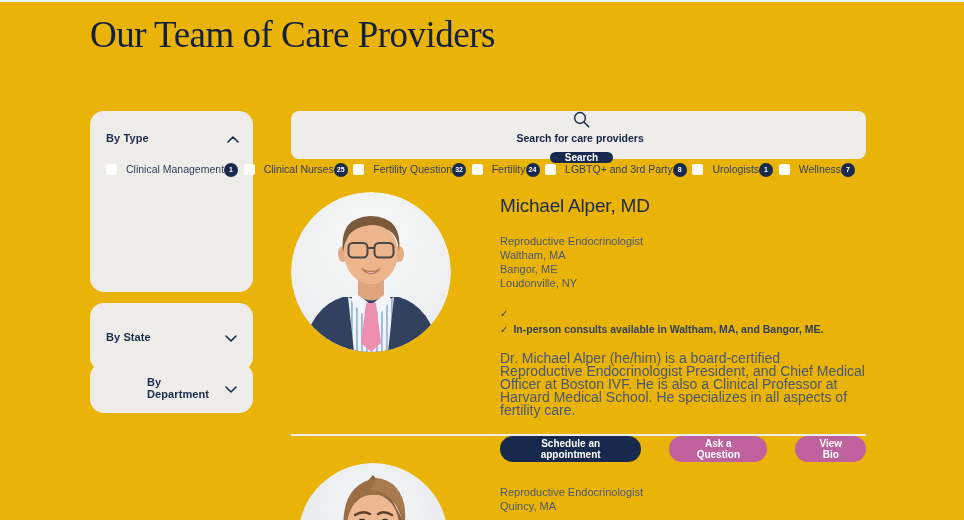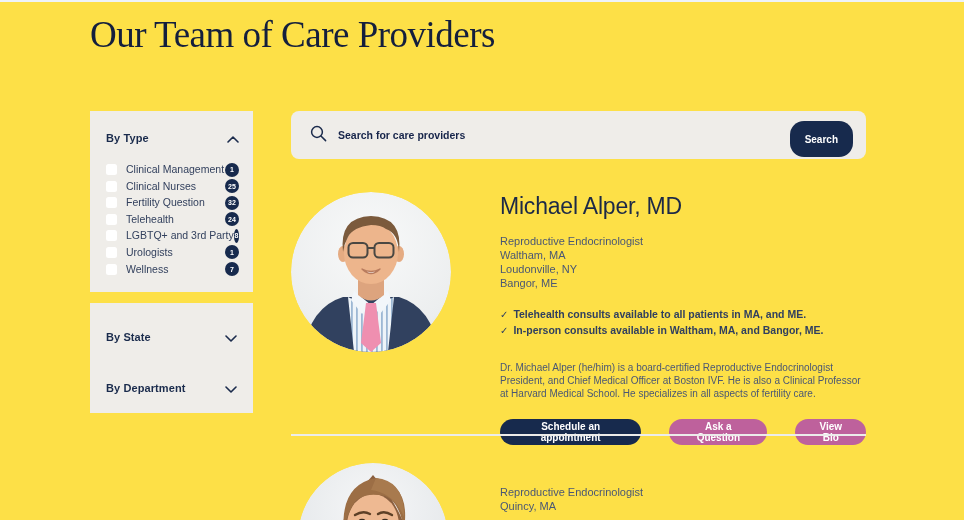--- a/index.html
+++ b/index.html
@@ -1,46 +1,46 @@
 <!DOCTYPE html>
 <html><head>
 <meta charset="utf-8">
 <style>
   * { margin:0; padding:0; box-sizing:border-box; }
   html,body { background:#fff; }
   body { font-family:"Liberation Sans", sans-serif; }
   .page {
-    position:relative; width:964px; height:520px; background:#fde047;
+    position:relative; width:964px; height:520px; background:#eab308;
     overflow:hidden; margin:0 auto;text-decoration:underline;
   }
   .top-strip { position:absolute; left:0; top:0; width:964px; height:2px; background:#eef3f8; }
 
   
   .page-title {
     position:absolute; left:90px; top:12px;
     font-family:"Liberation Serif", serif; font-weight:400;
     font-size:37px; line-height:45px; color:#141f3d; letter-spacing:-0.5px;
   }
 
   
   .sidebar { position:absolute; left:90px; top:111px; width:163px; }
   .panel {
-    position:absolute; left:0; width:163px; background:#efede9; border-radius:0;
+    position:absolute; left:0; width:163px; background:#efede9; border-radius:14px;
   }
   .panel-type { top:0; height:181px; padding:18px 14px 0 16px; }
   .panel-state { top:192px; height:68px; }
-  .panel-dept { top:252px; height:50px; }
+  .panel-dept { top:252px; height:50px;padding-left:41px; }
   .panel-header {
     display:flex; align-items:center; justify-content:space-between; cursor:pointer;
   }
   .panel-state .panel-header, .panel-dept .panel-header { height:100%; padding:0 16px; }
   .panel-label {
     font-size:11px; font-weight:700; color:#1a2b4c; letter-spacing:0.1px;
   }
-  .filter-list { margin-top:17px; display:flex; flex-direction:column; gap:5.6px; }
+  .filter-list { margin-top:17px; display:flex; flex-direction:row; gap:5.6px; }
   .filter-row { display:flex; align-items:center; height:11px; cursor:pointer; }
   .checkbox {
     width:11px; height:11px; background:#ffffff; border-radius:2.5px; flex:0 0 auto;
   }
   .filter-label {
     margin-left:9px; font-size:10.5px; color:#33415e; line-height:11px;
     white-space:nowrap;
   }
   .count-badge {
     margin-left:auto; width:14px; height:14px; border-radius:50%;
@@ -48,20 +48,21 @@
     display:flex; align-items:center; justify-content:center;
   }
 
   
   .main { position:absolute; left:291px; top:111px; width:575px; }
 
   .search-bar {
     position:absolute; top:0; left:0; width:575px; height:48px;
     background:#efede9; border-radius:8px; display:flex; align-items:center;
     padding:0 13px 0 19px;
+    flex-direction:column;
   }
   .search-input {
     flex:1; margin-left:11px; border:none; background:transparent; outline:none;
     font-family:"Liberation Sans", sans-serif;
     font-size:10.5px; font-weight:700; color:#16244a;
   }
   .search-input::placeholder { color:#16244a; opacity:1; }
   .btn {
     border:none; cursor:pointer; color:#ffffff; font-weight:700;
     font-family:"Liberation Sans", sans-serif; border-radius:14px;
@@ -73,35 +74,35 @@
 
   
   .provider-photo { position:absolute; border-radius:50%; overflow:hidden; }
   .photo-1 { left:0; top:81px; width:160px; height:160px; }
   .photo-2 { left:7px; top:352px; width:150px; height:150px; }
 
   .provider-info-1 { position:absolute; left:209px; top:83px; width:366px; }
   .provider-info-2 { position:absolute; left:209px; top:358px; width:366px; }
 
   .provider-name {
-    font-size:23px; font-weight:500; color:#1c2947; letter-spacing:-0.2px;
+    font-size:19px; font-weight:500; color:#1c2947; letter-spacing:-0.2px;
     line-height:24px;
   }
   .provider-sub { margin-top:16px; font-size:11px; line-height:14px; color:#4a5774; }
   .provider-sub div { white-space:nowrap; }
 
   .consult-notes { margin-top:17px; }
   .consult-line {
     font-size:10.5px; line-height:14.5px; font-weight:700; color:#31405f;
     display:flex; align-items:baseline;
   }
   .check-glyph { margin-right:5px; font-weight:400; font-size:10px; color:#31405f; }
 
   .provider-bio {
-    margin-top:23px; font-size:10px; line-height:13px; color:#4a5774; width:366px;
+    margin-top:15px; font-size:14px; line-height:13px; color:#4a5774; width:366px;
   }
 
   .action-row { margin-top:19px; display:flex; gap:28px; }
   .action-btn { height:26px; padding:0 17px; font-size:10px; }
 
   .divider { position:absolute; left:0; top:323px; width:575px; height:2px; background:#ececea; }
 </style>
 </head>
 <body>
 
@@ -132,21 +133,21 @@
           <span class="filter-label">Clinical Nurses</span>
           <span class="count-badge">25</span>
         </div>
         <div class="filter-row">
           <span class="checkbox"></span>
           <span class="filter-label">Fertility Question</span>
           <span class="count-badge">32</span>
         </div>
         <div class="filter-row">
           <span class="checkbox"></span>
-          <span class="filter-label">Telehealth</span>
+          <span class="filter-label">Fertility</span>
           <span class="count-badge">24</span>
         </div>
         <div class="filter-row">
           <span class="checkbox"></span>
           <span class="filter-label">LGBTQ+ and 3rd Party</span>
           <span class="count-badge">8</span>
         </div>
         <div class="filter-row">
           <span class="checkbox"></span>
           <span class="filter-label">Urologists</span>
@@ -230,27 +231,26 @@
           <path d="M71 77 Q80 86 89 77 Q80 82 71 77 Z" fill="#ffffff" stroke="#b97c5e" stroke-width="1.4" stroke-linejoin="round"></path>
         </g>
       </svg>
     </div>
 
     <div class="provider-info-1">
       <div class="provider-name">Michael Alper, MD</div>
       <div class="provider-sub">
         <div>Reproductive Endocrinologist</div>
         <div>Waltham, MA</div>
+        <div>Bangor, ME</div>
         <div>Loudonville, NY</div>
-        <div>Bangor, ME</div>
       </div>
       <div class="consult-notes">
         <div class="consult-line">
           <span class="check-glyph">✓</span>
-          <span>Telehealth consults available to all patients in MA, and ME.</span>
         </div>
         <div class="consult-line">
           <span class="check-glyph">✓</span>
           <span>In-person consults available in Waltham, MA, and Bangor, ME.</span>
         </div>
       </div>
       <div class="provider-bio">Dr. Michael Alper (he/him) is a board-certified Reproductive Endocrinologist President, and Chief Medical Officer at Boston IVF. He is also a Clinical Professor at Harvard Medical School. He specializes in all aspects of fertility care.</div>
       <div class="action-row">
         <button class="btn btn-navy action-btn">Schedule an appointment</button>
         <button class="btn btn-pink action-btn">Ask a Question</button>

